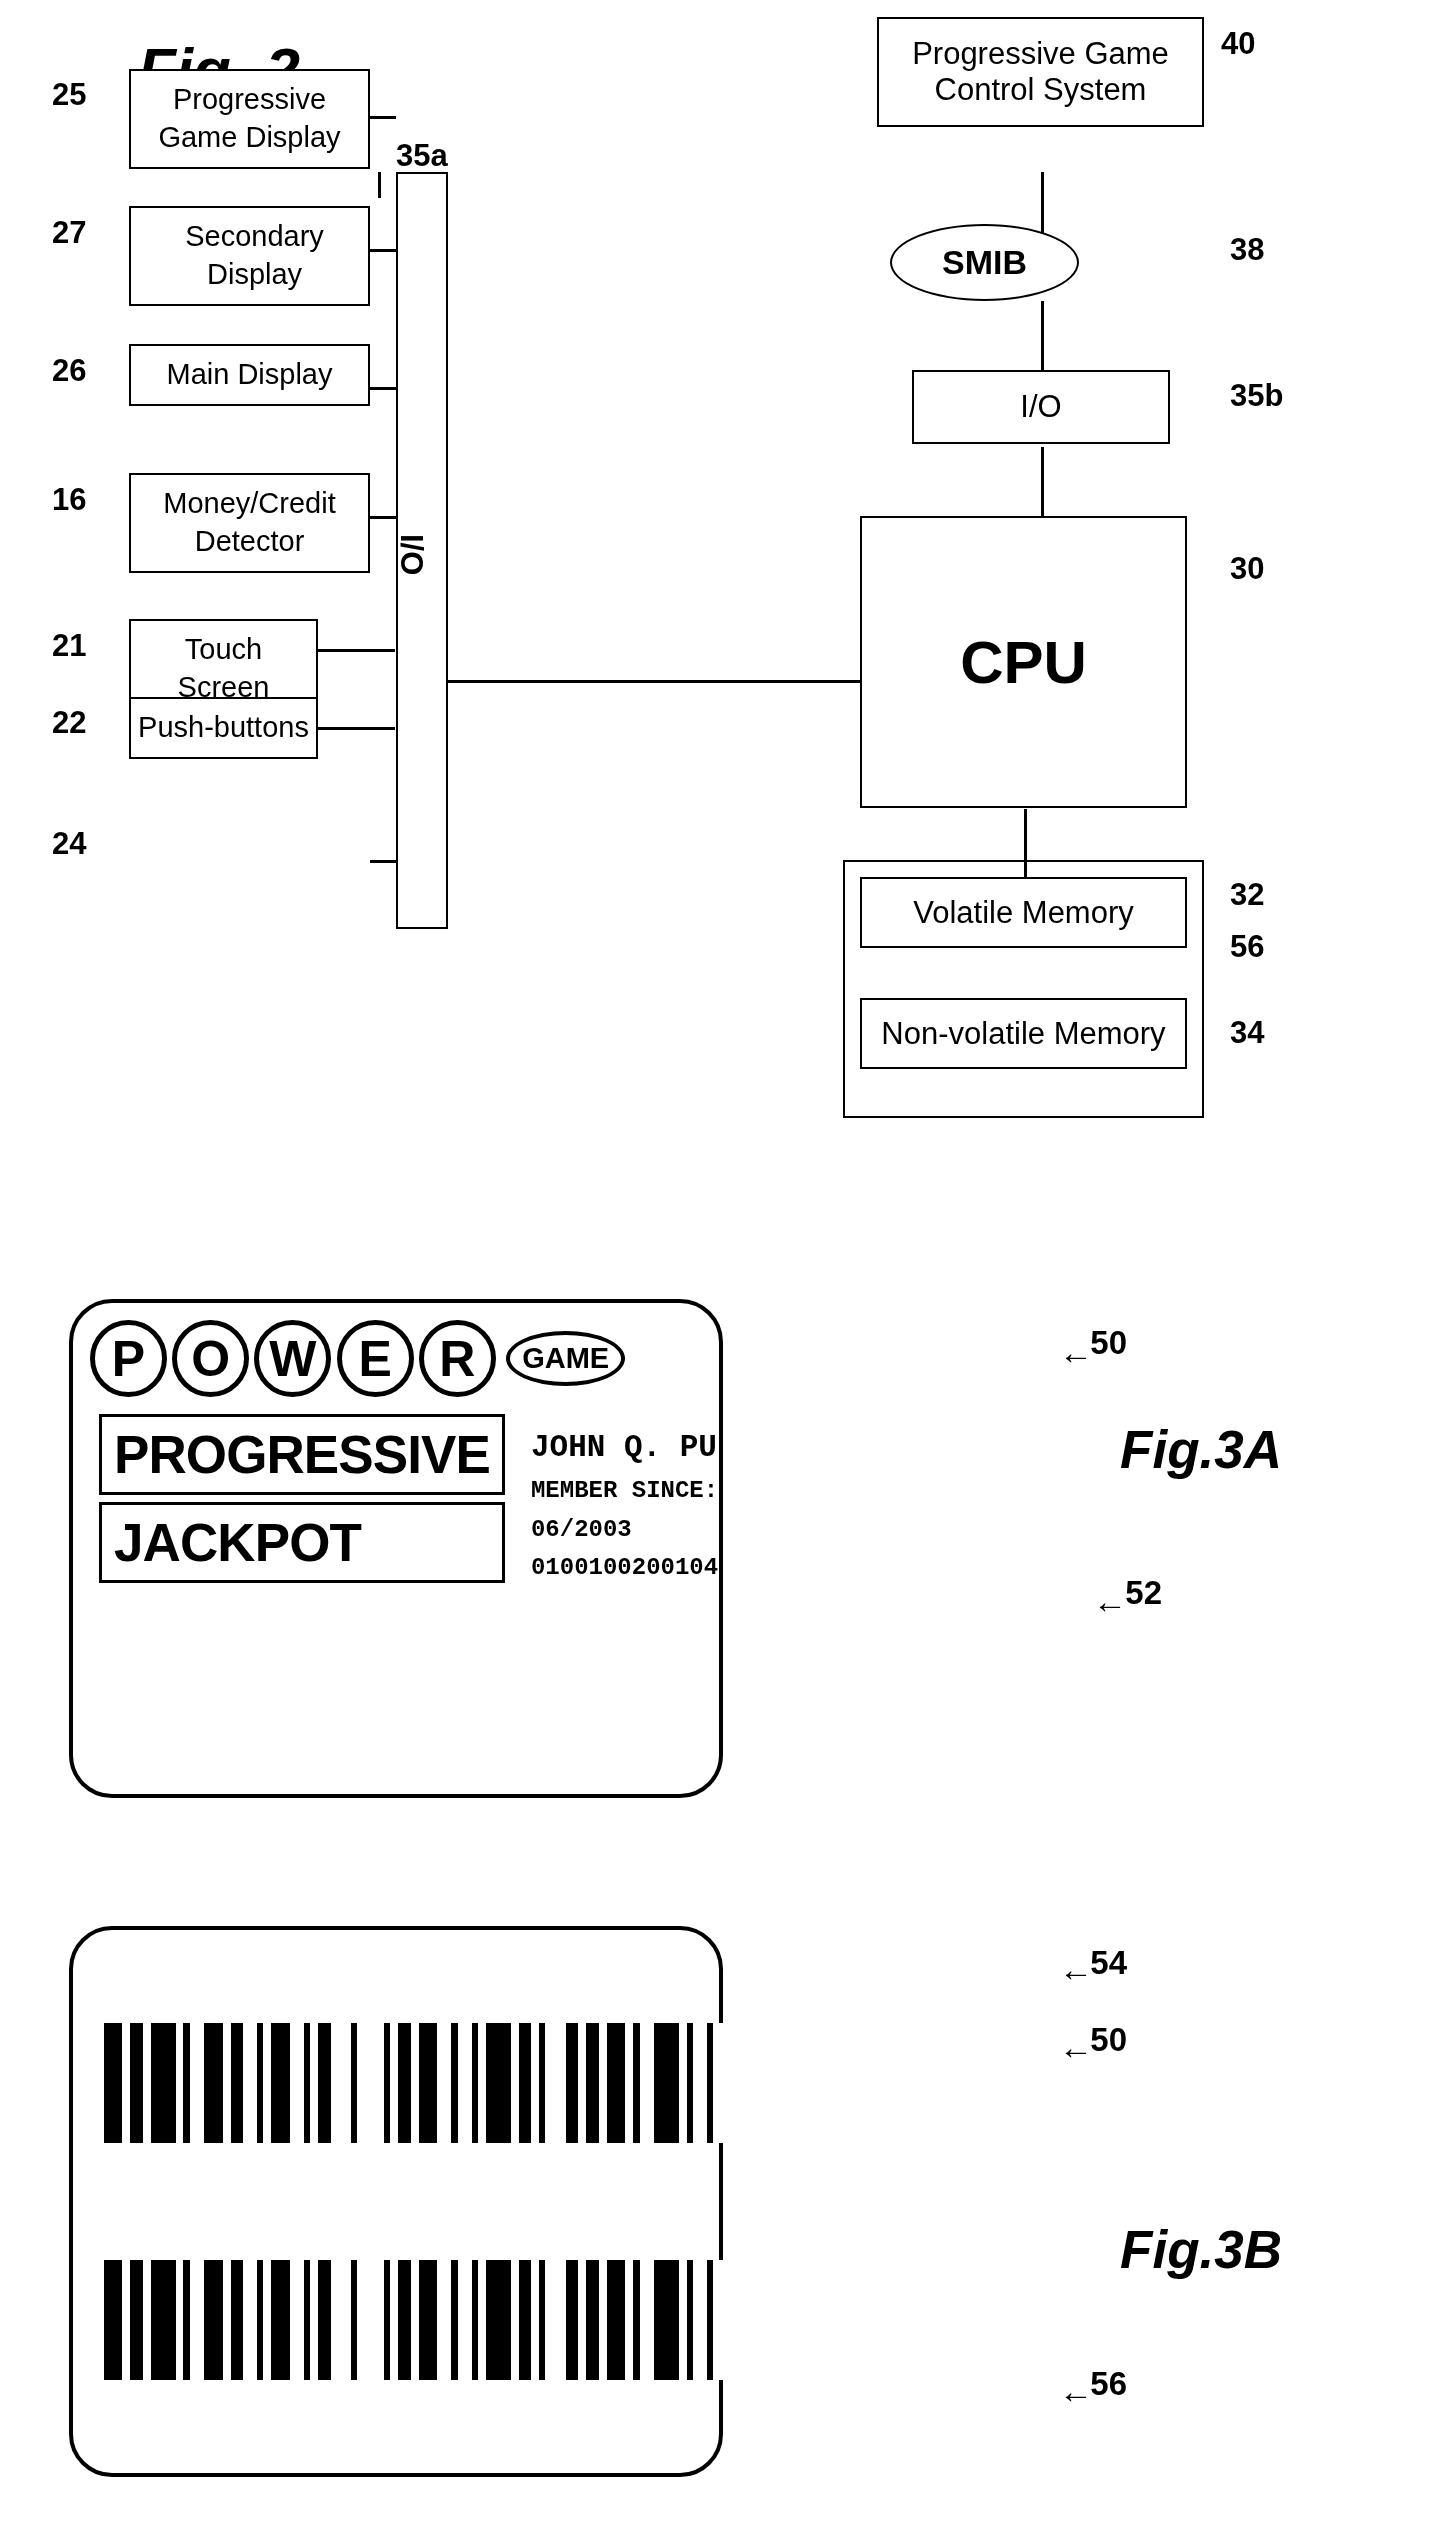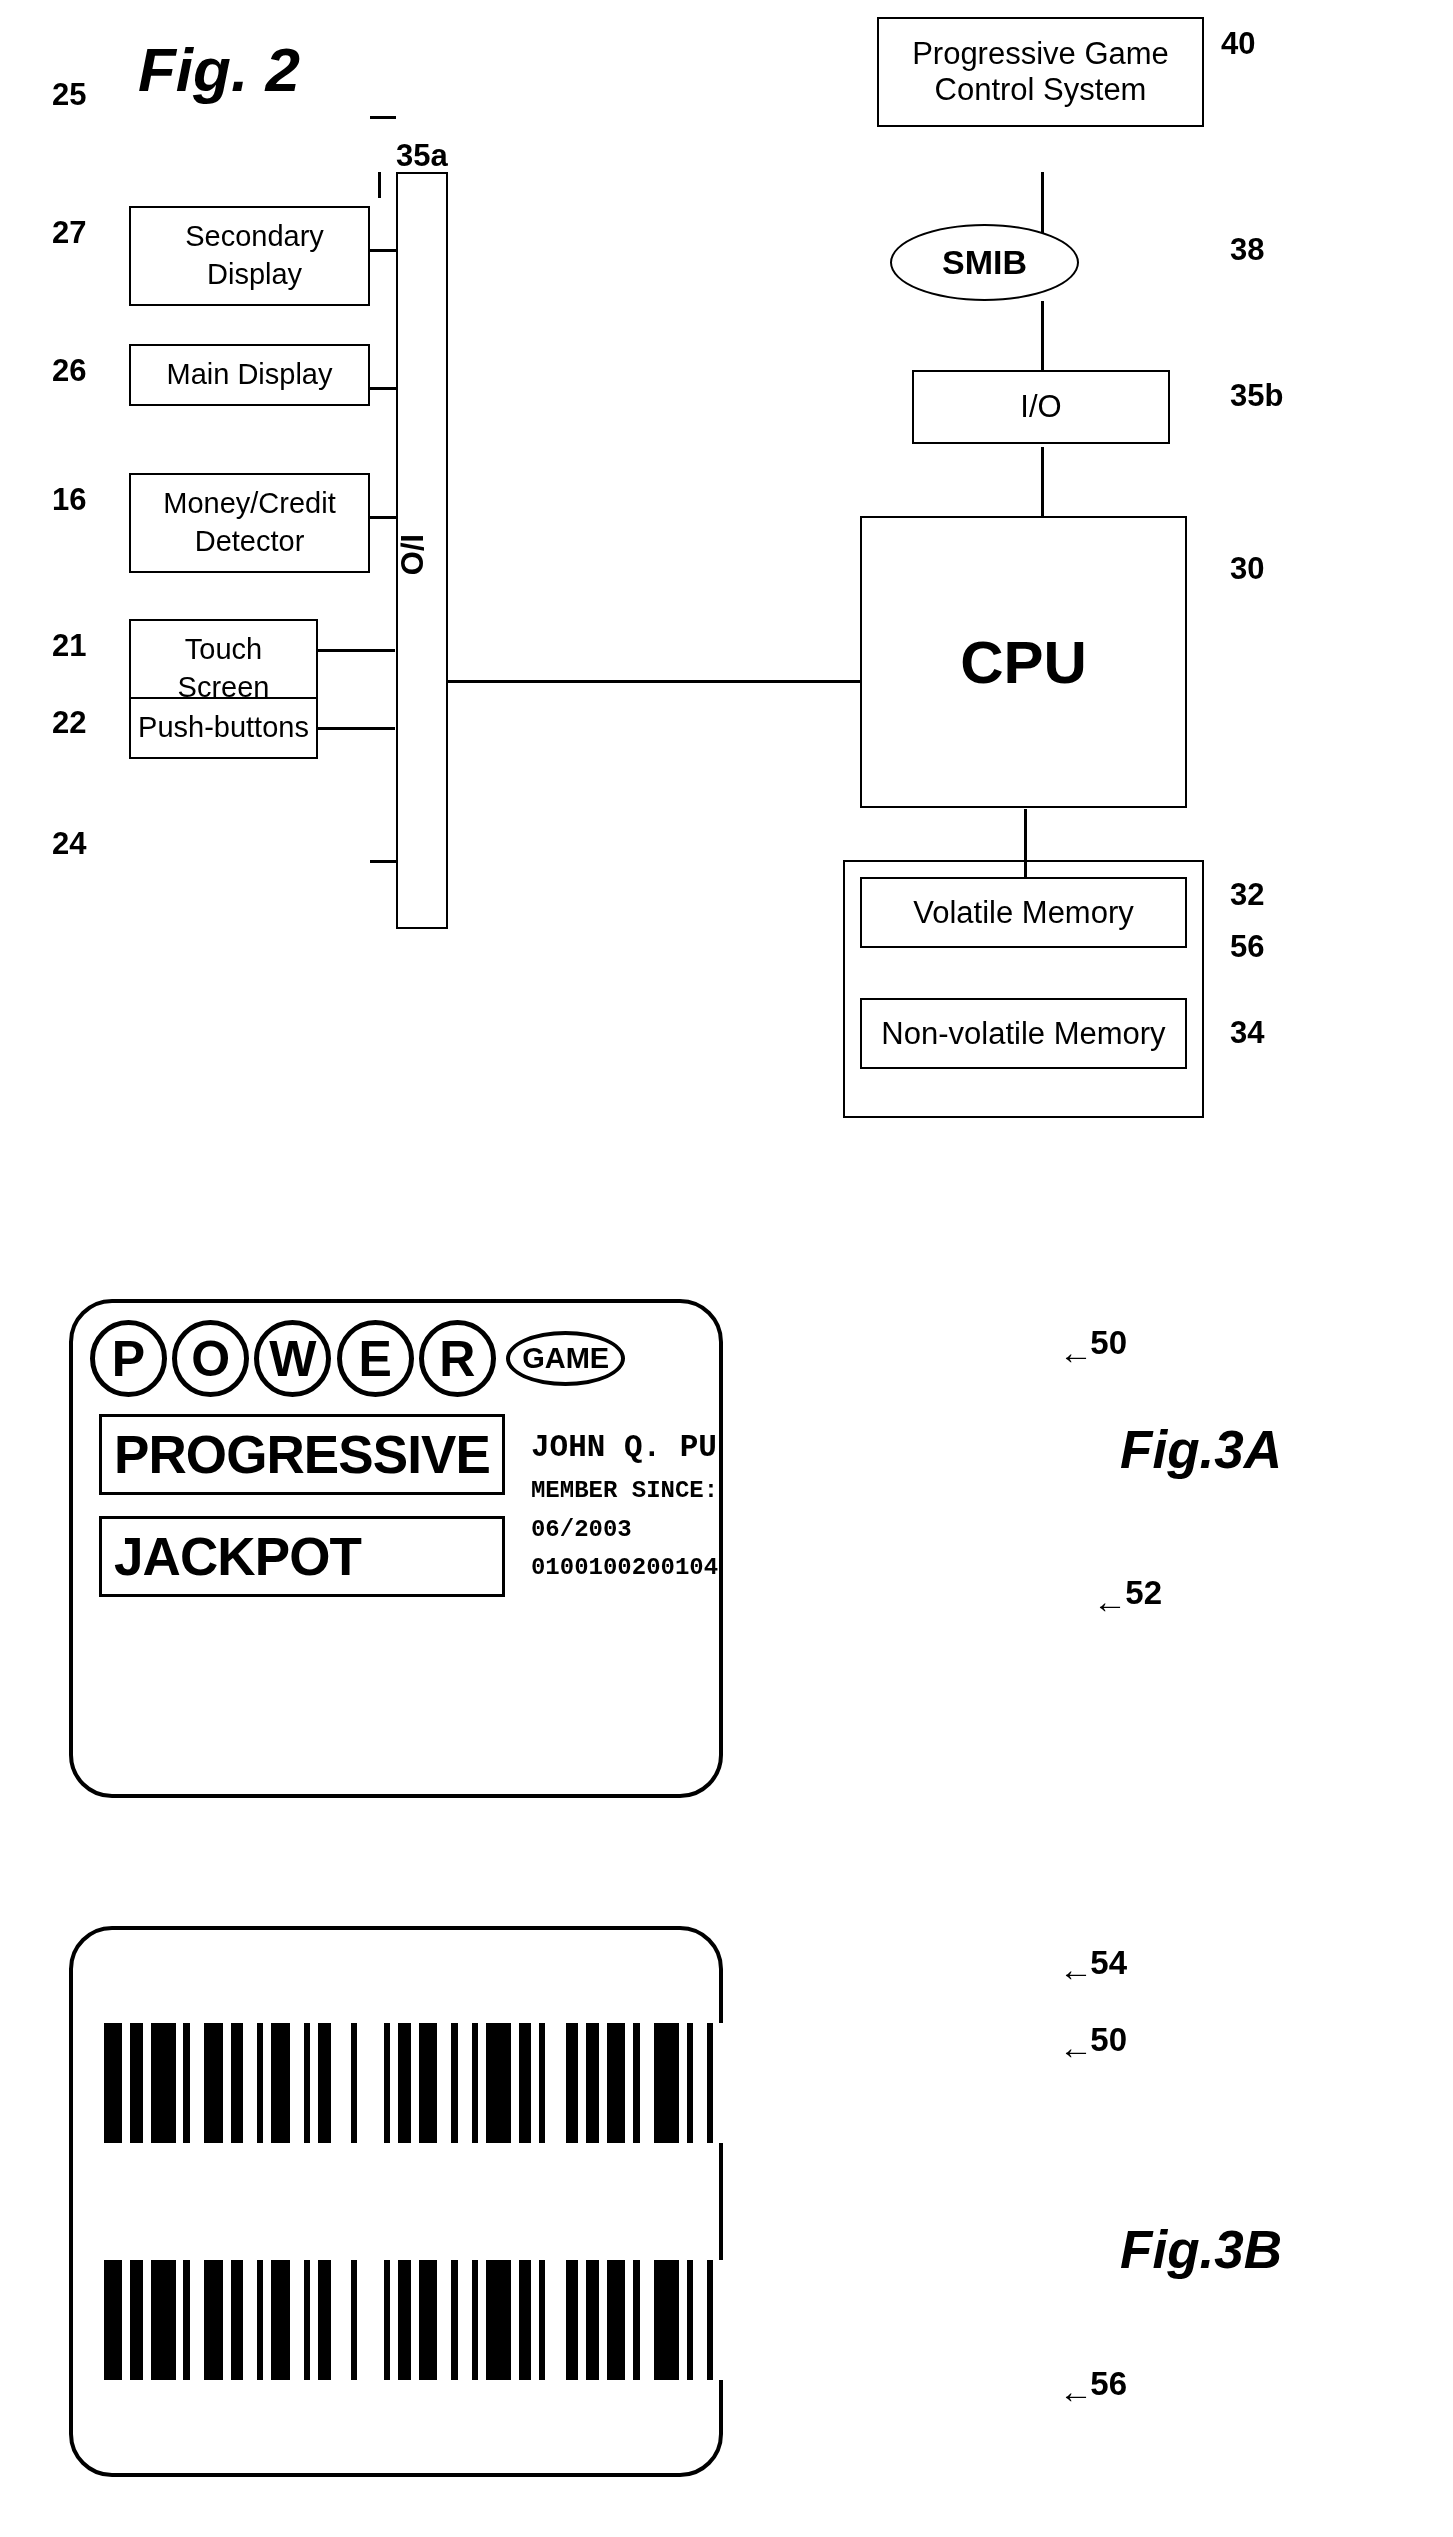--- a/index.html
+++ b/index.html
@@ -209,20 +209,23 @@
 <body>
 
 <div class="fig2-area">
 
   <div class="fig2-title">Fig. 2</div>
 
   <div style="position:absolute; left:396px; top:138px; font-size:31px; font-weight:bold;">35a</div>
   <div style="position:absolute; left:378px; top:172px; width:2.6px; height:26px; background:#000;"></div>
 
   <div style="position:absolute; left:52px; top:77px; font-size:31px; font-weight:bold;">25</div>
+  <div class="left-box" style="top:69px;">
+    <span>Progressive Game Display</span>
+  </div>
 
   <div style="position:absolute; left:52px; top:215px; font-size:31px; font-weight:bold;">27</div>
   <div class="left-box" style="top:206px;padding-left:17px;">
     <span>Secondary Display</span>
   </div>
 
   <div style="position:absolute; left:52px; top:353px; font-size:31px; font-weight:bold;">26</div>
   <div class="left-box" style="top:344px;">
     <span>Main Display</span>
   </div>
@@ -313,21 +316,21 @@
     <div class="power-game-row">
       <div class="circle-letter">P</div>
       <div class="circle-letter">O</div>
       <div class="circle-letter">W</div>
       <div class="circle-letter">E</div>
       <div class="circle-letter">R</div>
       <div class="game-badge">GAME</div>
     </div>
 
     <div class="progressive-jackpot">
-      <div style="display:flex; flex-direction:column; gap:21px;">
+      <div style="display:flex; flex-direction:column; gap:7px;">
         <div style="font-size:53px; font-weight:900; font-family: Arial Black, sans-serif; border:3.4px solid #000; padding:6.9px 12px; letter-spacing:-0.9px;">PROGRESSIVE</div>
         <div style="font-size:53px; font-weight:900; font-family: Arial Black, sans-serif; border:3.4px solid #000; padding:6.9px 12px; letter-spacing:-0.9px;">JACKPOT</div>
       </div>
       <div class="pj-right">
         <div style="font-size:31px; font-weight:900;">JOHN Q. PUBLIC</div>
         <div style="font-size:24px;">MEMBER SINCE: 06/2003</div>
         <div style="font-size:24px;">01001002001040302002</div>
       </div>
     </div>
   </div>

